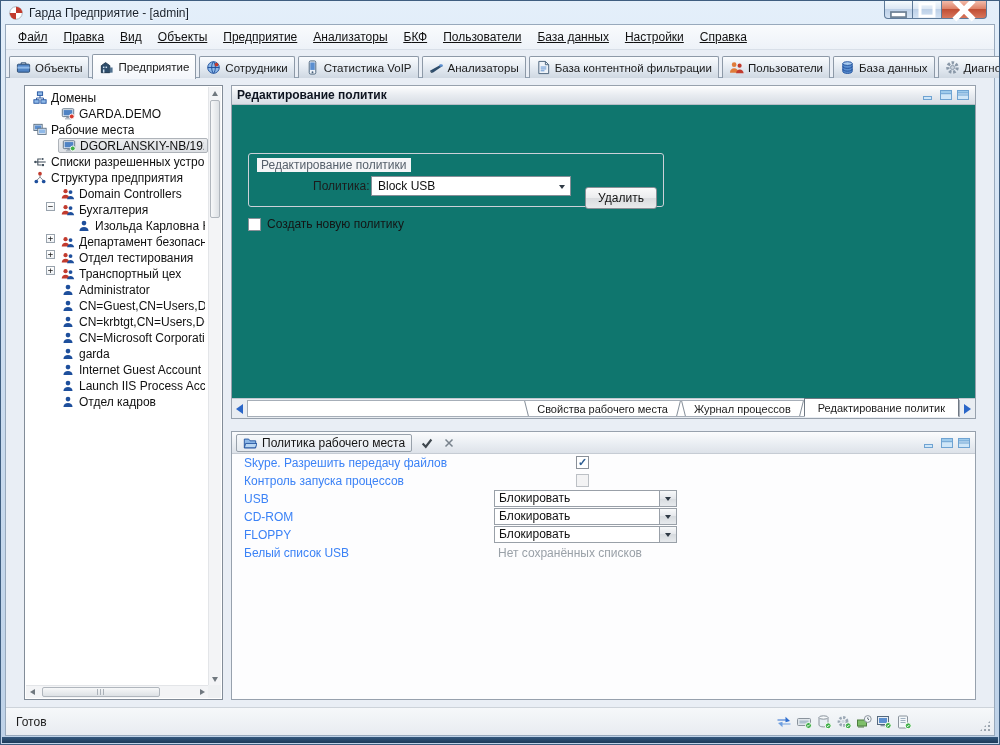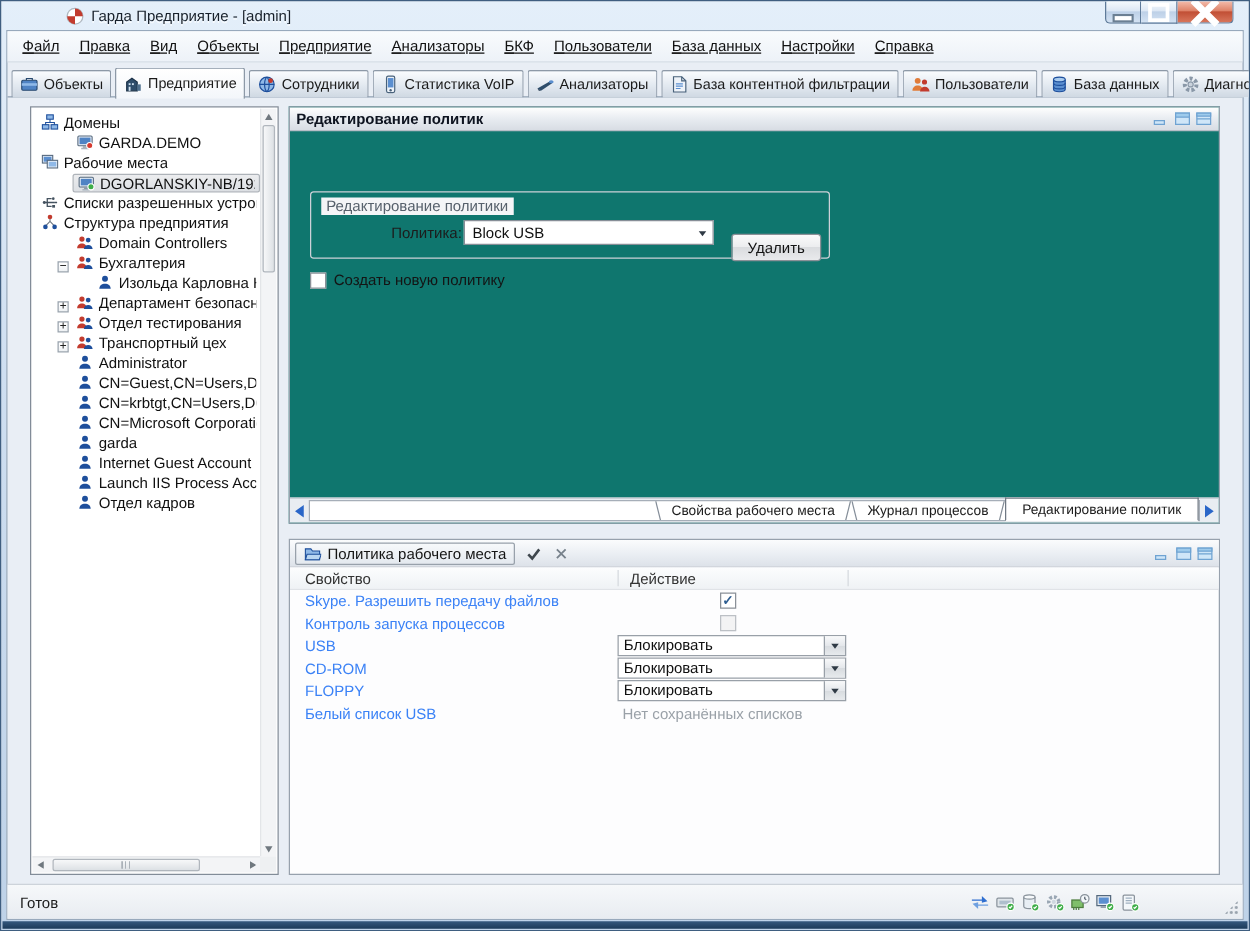--- a/index.html
+++ b/index.html
@@ -5,21 +5,21 @@
   * { margin:0; padding:0; box-sizing:border-box; }
   html,body { width:1000px; height:745px; font-family:"Liberation Sans",sans-serif; cursor:default; }
   .window { position:relative; width:1000px; height:745px;
     background:linear-gradient(180deg,#e4effa 0%,#cfdff1 40%,#bed2e8 100%);
     border:1px solid #3f5e80; overflow:hidden; }
   .window::after { content:""; position:absolute; left:1px; right:1px; bottom:1px; height:6px;
     background:linear-gradient(#35587d,#1c3a59); }
 
   
   .titlebar { height:23px; display:flex; align-items:center; padding-left:7px; gap:5px;
-    font-size:12px; color:#17202b; text-shadow:0 1px 0 rgba(255,255,255,.7);margin-left:44px; }
+    font-size:12px; color:#17202b; text-shadow:0 1px 0 rgba(255,255,255,.7); }
   .app-icon { width:16px; height:16px; }
   .winbtns { margin-left:auto; margin-right:12px; display:flex; align-self:flex-start; }
   .wbtn { width:29px; height:18px; border:1px solid #5e7a99; border-top:none;
     background:linear-gradient(#f5fafd 0%,#dce7f4 45%,#bdd0e7 50%,#d3e2f3 100%);
     display:flex; align-items:center; justify-content:center; }
   .wbtn + .wbtn { border-left:none; }
   .wbtn.min { border-radius:0 0 0 4px; }
   .wbtn.close { width:45px; border-radius:0 0 4px 0;
     background:linear-gradient(#f3bcab 0%,#de8268 45%,#c14f35 50%,#d8765c 100%); }
   .wbtn svg { width:13px; height:13px; display:block; }
@@ -39,21 +39,21 @@
     font-size:11.5px; color:#1a1a1a; background:linear-gradient(#fafcfe,#e0e7ef 60%,#cfd8e2);
     border:1px solid #8d99a7; border-bottom:none; border-radius:2px 2px 0 0; position:relative; z-index:1; white-space:nowrap; }
   .tab.active { background:linear-gradient(#ffffff,#f3f6fa); height:25px; z-index:3; margin-bottom:-1px; }
   .ticn { width:15px; height:15px; flex:none; }
 
   .main { position:absolute; top:53px; left:0; right:0; bottom:28px; }
 
   
   .tree-panel { position:absolute; left:18px; top:7px; width:199px; bottom:7px; background:#fff; border:1px solid #828c98; }
   .tree { position:absolute; top:1px; left:1px; right:14px; bottom:14px; overflow:hidden; padding-top:3px; }
-  .trow { height:16px; display:flex; align-items:flex-end; white-space:nowrap; font-size:12px; color:#101010; }
+  .trow { height:16px; display:flex; align-items:flex-start; white-space:nowrap; font-size:12px; color:#101010; }
   .sp { flex:none; }
   .exp { flex:none; width:9px; height:9px; border:1px solid #99a3ad; background:linear-gradient(#fff,#eef1f4);
     font-size:9px; line-height:7px; text-align:center; color:#222; margin-right:3px;
     font-family:"DejaVu Sans Mono",monospace; }
   .exp-sp { flex:none; width:12px; }
   .chip { display:flex; align-items:center; gap:4px; height:16px; padding:0 3px; overflow:hidden; }
   .trow.selected .chip { background:linear-gradient(#ecedef,#dcdfe3); border:1px solid #aeb3b9; border-radius:2px; height:15px; }
   .ti { flex:none; width:14px; height:14px; }
   .tl { overflow:hidden; }
 
@@ -703,26 +703,20 @@
                 </span>
               <span class="ph-ic" data-icon="panel-split">
                   <svg viewBox="0 0 14 12">
                     <rect x="1.5" y="1.5" width="11" height="9" fill="#cfe6f8" stroke="#6fa3d2"></rect>
                     <path d="M1.5 6h11" stroke="#6fa3d2"></path>
                     <rect x="1.5" y="1.5" width="11" height="2.4" fill="#9ecbec" stroke="#6fa3d2"></rect>
                   </svg>
                 </span>
             </div>
           </div>
-          <div class="grid-header">
-            <span class="col1">Свойство</span>
-            <span class="col2">Действие</span>
-            <span class="gsep s1"></span>
-            <span class="gsep s2"></span>
-          </div>
           <div class="rows" id="rows">
               <div class="grow">
                 <span class="glabel">Skype. Разрешить передачу файлов</span>
                 <span class="cb gcb checked"></span>
               </div>
               <div class="grow">
                 <span class="glabel">Контроль запуска процессов</span>
                 <span class="cb gcb disabled"></span>
               </div>
               <div class="grow">

